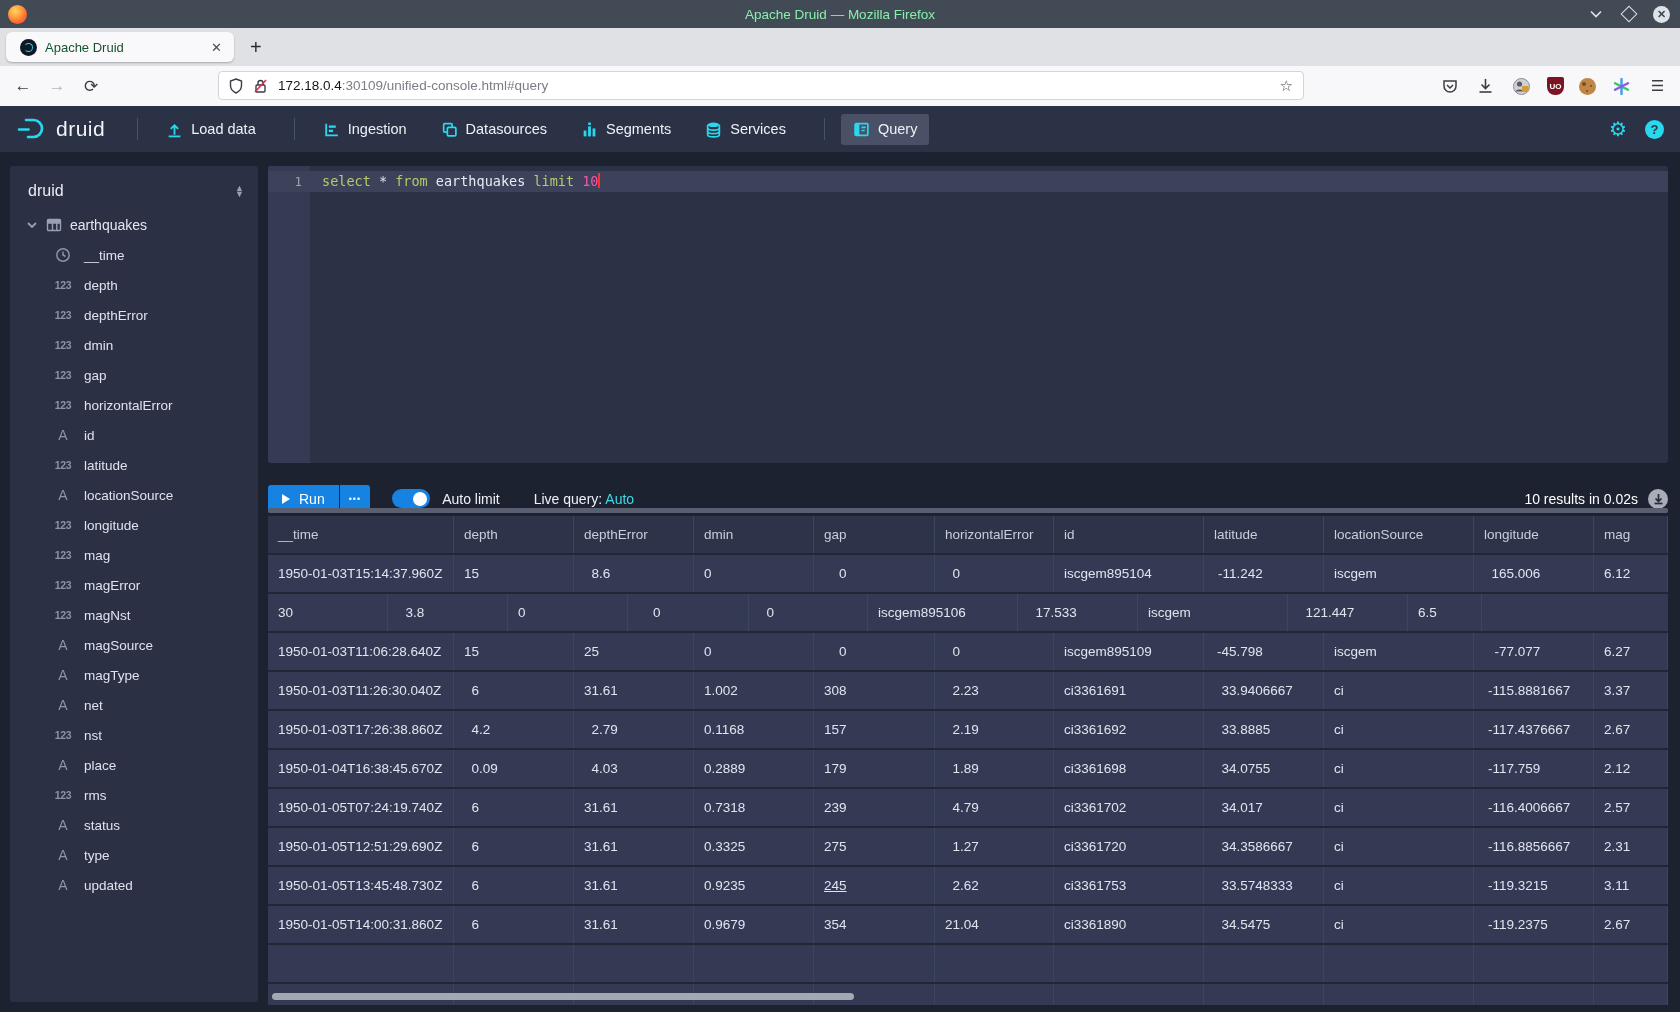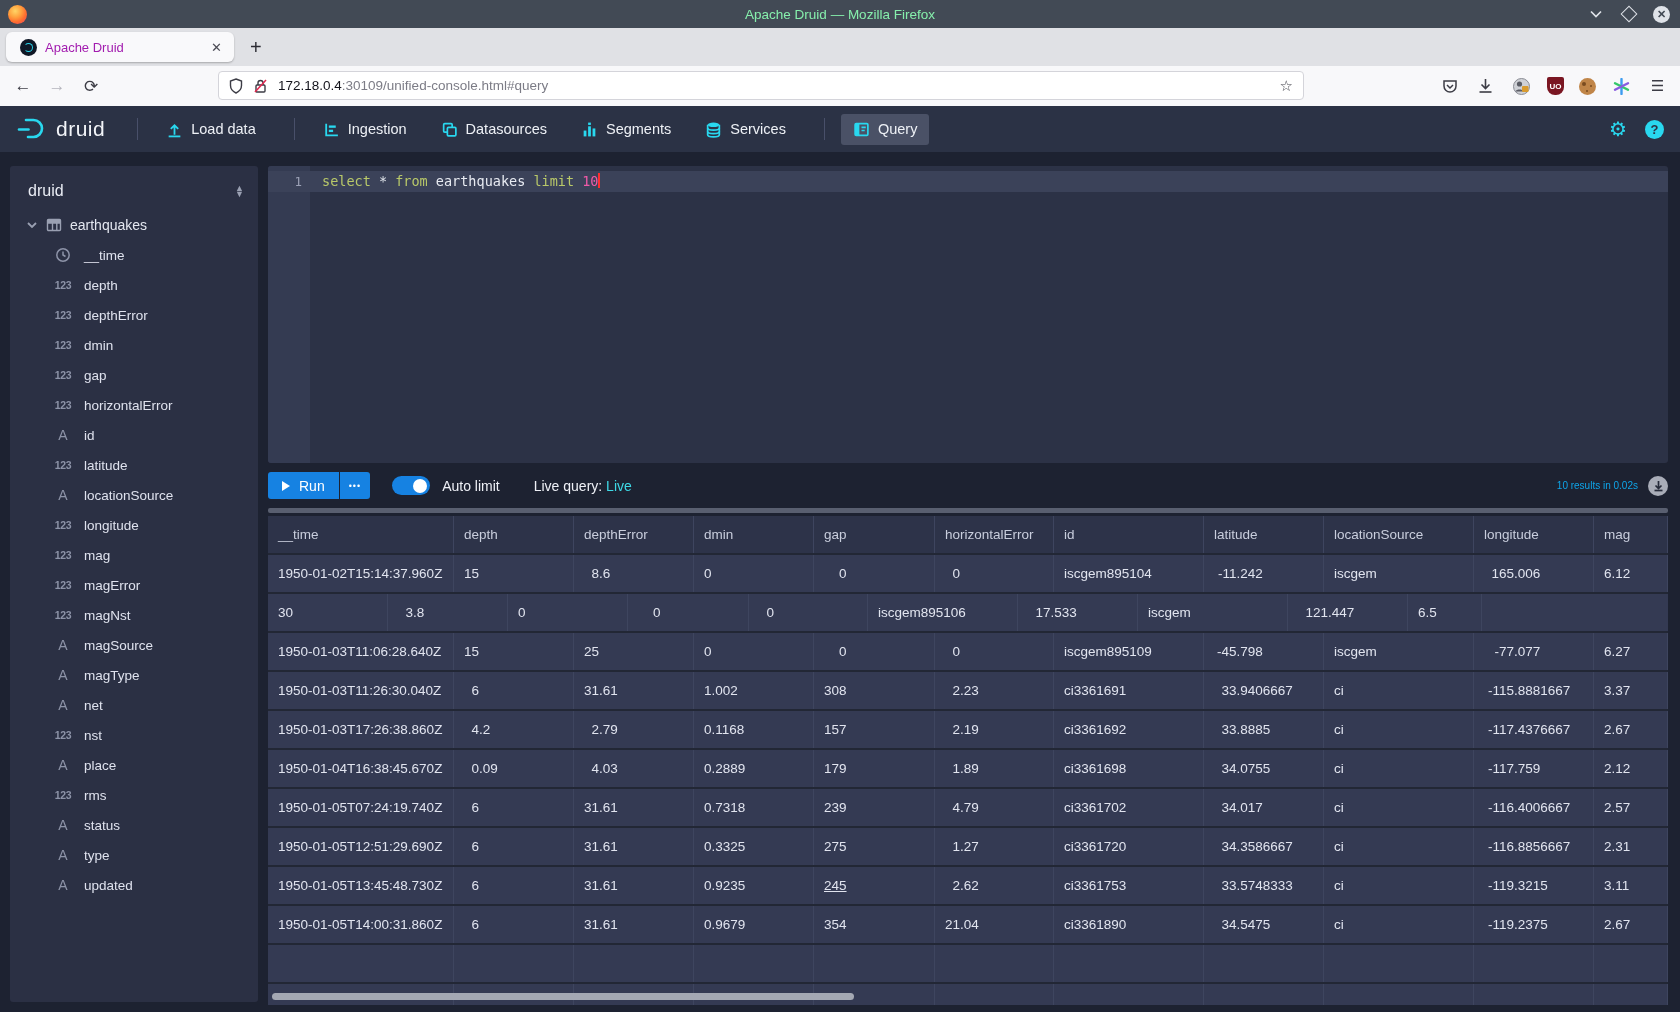--- a/index.html
+++ b/index.html
@@ -18,21 +18,21 @@
     display:flex;align-items:center;justify-content:center;font-size:11px;font-weight:bold;}
   .diamond{width:10px;height:10px;border:1.6px solid #dfe3e9;transform:rotate(45deg);}
   
   .tabbar{position:absolute;left:0;top:28px;width:100%;height:38px;background:#e0e1e5;
     display:flex;align-items:center;}
   .tab{margin-left:6px;width:212px;height:30px;background:#f9f9fb;border-radius:6px;
     box-shadow:0 1px 2px rgba(0,0,0,.25);display:flex;align-items:center;padding:0 8px;}
   .favicon{width:17px;height:17px;border-radius:50%;background:#101826;position:relative;flex:none;margin:0 8px 0 6px;}
   .favicon::after{content:"";position:absolute;left:4px;top:4px;width:9px;height:9px;
     border:1.8px solid #2ad5ec;border-left-color:transparent;border-radius:50%;box-sizing:border-box;}
-  .tab-title{flex:1;font-size:13px;color:#a21caf;white-space:nowrap;overflow:hidden;}
+  .tab-title{flex:1;font-size:13px;color:#14532d;white-space:nowrap;overflow:hidden;}
   .tab-close{color:#4b4b55;font-size:13px;padding:2px 4px;}
   .newtab-btn{margin-left:16px;color:#2b2b33;font-size:20px;font-weight:300;}
   
   .toolbar{position:absolute;left:0;top:66px;width:100%;height:40px;background:#f8f8fa;
     border-bottom:1px solid #ccccd2;display:flex;align-items:center;}
   .nav-ico{font-size:17px;color:#3c3c45;width:34px;text-align:center;}
   .nav-ico.disabled{color:#b4b4bc;}
   .urlbar{position:absolute;left:218px;top:5px;width:1086px;height:29px;background:#fff;
     border:1px solid #d4d4da;border-radius:4px;display:flex;align-items:center;padding:0 10px;box-sizing:border-box;}
   .url-shield{margin-right:10px;display:flex;}
@@ -83,33 +83,33 @@
   .ed-line1{position:absolute;left:0;top:5px;width:100%;height:21px;background:#3b4259;}
   .ed-lineno{position:absolute;left:0;top:5px;width:34px;height:21px;line-height:21px;
     text-align:right;color:#9ba1b6;font-size:12.5px;}
   .ed-code{position:absolute;left:54px;top:5px;height:21px;line-height:21px;font-size:13.5px;white-space:pre;}
   .tok-kw{color:#b9c969;}
   .tok-plain{color:#e8ebf2;}
   .tok-op{color:#dfe3ea;}
   .tok-num{color:#ef5aa8;}
   .caret{display:inline-block;width:2px;height:15px;background:#ff2f2f;vertical-align:-2px;}
   
-  .runbar{position:absolute;left:268px;top:465px;width:1400px;height:41px;display:flex;align-items:center;text-align:center;}
+  .runbar{position:absolute;left:268px;top:478px;width:1400px;height:41px;display:flex;align-items:center;text-align:center;}
   .btn-run{height:27px;background:#1682e2;color:#fff;border-radius:3px 0 0 3px;display:flex;
     align-items:center;gap:9px;padding:0 14px;font-size:14px;}
   .btn-more{height:27px;background:#1682e2;color:#fff;border-radius:0 3px 3px 0;display:flex;
     align-items:center;padding:0 9px;margin-left:1px;font-size:9px;letter-spacing:1px;}
   .play{width:0;height:0;border-left:8px solid #fff;border-top:5px solid transparent;border-bottom:5px solid transparent;}
   .switch{width:38px;height:19px;border-radius:10px;background:#1682e2;position:relative;margin-left:22px;}
   .switch::after{content:"";position:absolute;right:3px;top:2.5px;width:14px;height:14px;border-radius:50%;background:#fff;}
   .runbar-label{color:#eef0f6;font-size:14px;margin-left:12px;}
   .live-q{margin-left:34px;}
   .live-q .lq-val{color:#3ed9e6;}
   .rb-right{margin-left:auto;display:flex;align-items:center;gap:10px;}
-  .results-sum{color:#0ea5e9;font-size:10px;}
+  .results-sum{color:#ffffff;font-size:14px;}
   .dl-circle{width:20px;height:20px;border-radius:50%;background:#a9adb8;display:flex;
     align-items:center;justify-content:center;color:#262b3a;}
   
   .splitter{position:absolute;left:268px;top:508px;width:1400px;height:5px;background:#595f70;border-radius:2px;}
   
   .table{position:absolute;left:268px;top:516px;width:1400px;bottom:7px;background:#262b3d;overflow:hidden;}
   .trow{display:flex;}
   .trow.head{height:37px;background:#2d3349;}
   .trow.body{height:37px;background:#343a53;}
   .trow.empty2{height:21px;background:#343a53;}
@@ -412,21 +412,21 @@
   </div>
 
   <div class="runbar">
     <div class="btn-run">
       <span class="play"></span>
       <span>Run</span>
     </div>
     <div class="btn-more">•••</div>
     <div class="switch"></div>
     <div class="runbar-label">Auto limit</div>
-    <div class="runbar-label live-q"><span>Live query:</span> <span class="lq-val">Live</span></div>
+    <div class="runbar-label live-q"><span>Live query:</span> <span class="lq-val">Auto</span></div>
     <div class="rb-right">
       <span class="results-sum">10 results in 0.02s</span>
       <span class="dl-circle">
         <svg width="11" height="12" viewBox="0 0 11 12">
             <path d="M5.5 1v7M2.5 5.5 5.5 8.5l3-3" fill="none" stroke="#262b3a" stroke-width="1.7"></path>
             <path d="M1.5 10.5h8" stroke="#262b3a" stroke-width="1.7"></path>
           </svg>
       </span>
     </div>
   </div>
@@ -442,21 +442,21 @@
         <div class="tcell" style="width: 121px;">gap</div>
         <div class="tcell" style="width: 119px;">horizontalError</div>
         <div class="tcell" style="width: 150px;">id</div>
         <div class="tcell" style="width: 120px;">latitude</div>
         <div class="tcell" style="width: 150px;">locationSource</div>
         <div class="tcell" style="width: 120px;">longitude</div>
         <div class="tcell" style="width: 74px;">mag</div>
       </div>
     <div id="tbody">
         <div class="trow body">
-          <div class="tcell" style="width: 186px;">1950-01-02T15:14:37.960Z</div>
+          <div class="tcell" style="width: 186px;">1950-01-03T15:14:37.960Z</div>
           <div class="tcell" style="width: 120px;">
             <span class="num-ip" style="width: 2ch;">15</span>
             <span></span>
           </div>
           <div class="tcell" style="width: 120px;">
             <span class="num-ip" style="width: 2ch;">8</span>
             <span>.6</span>
           </div>
           <div class="tcell" style="width: 120px;">
             <span class="num-ip" style="width: 1ch;">0</span>

